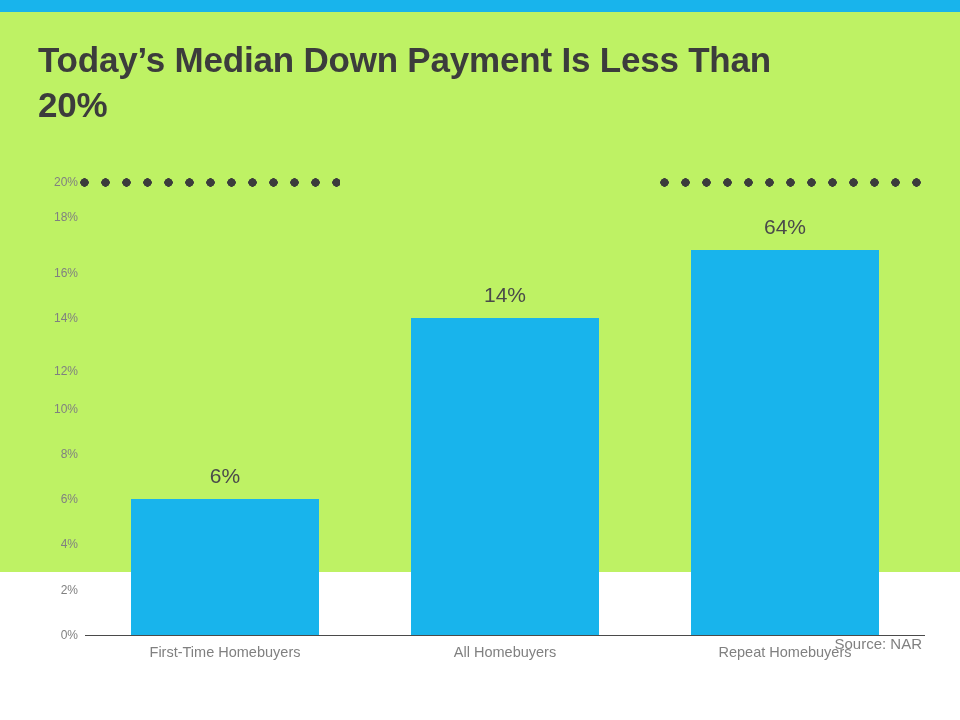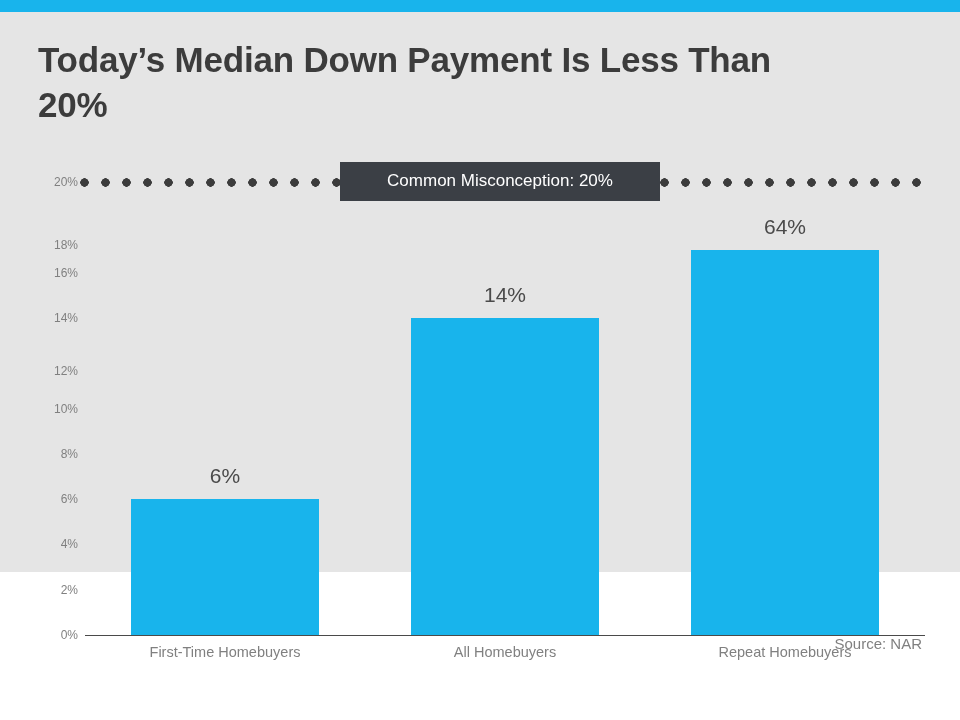--- a/index.html
+++ b/index.html
@@ -10,21 +10,21 @@
     width: 960px;
     height: 720px;
     background: #ffffff;
     font-family: "Liberation Sans", sans-serif;
     overflow: hidden;
   }
   #page {
     position: relative;
     width: 960px;
     height: 572px;
-    background: #e5e5e5;
+    background: #bef264;
   }
   
   .top-bar {
     position: absolute;
     left: 0;
     top: 0;
     width: 960px;
     height: 12px;
     background: #18b4ec;
   }
@@ -143,37 +143,36 @@
     <div class="ylabels">
         <div class="ylabel" style="top: 453px;">0%</div>
         <div class="ylabel" style="top: 407.7px;">2%</div>
         <div class="ylabel" style="top: 362.4px;">4%</div>
         <div class="ylabel" style="top: 317.1px;">6%</div>
         <div class="ylabel" style="top: 271.8px;">8%</div>
         <div class="ylabel" style="top: 226.5px; margin-left: 24px;">10%</div>
         <div class="ylabel" style="top: 181.2px; margin-top: 8px;">12%</div>
         <div class="ylabel" style="top: 135.9px;">14%</div>
         <div class="ylabel" style="top: 90.6px;">16%</div>
-        <div class="ylabel" style="top: 63px; margin-left: 17px;">18%</div>
+        <div class="ylabel" style="top: 35px; margin-left: 17px;">18%</div>
         <div class="ylabel" style="top: 0px;">20%</div>
       </div>
 
     <div class="plot">
         <div class="bar" style="left: 46px; width: 188px; height: 135.9px; background: rgb(24, 180, 236);"></div>
         <div class="bar-value" style="left: 140px; top: 282.1px;">6%</div>
         <div class="bar" style="left: 326px; width: 188px; height: 317.1px; background: rgb(24, 180, 236);"></div>
         <div class="bar-value" style="left: 420px; top: 100.9px;">14%</div>
         <div class="bar" style="left: 606px; width: 188px; height: 385.05px; background: rgb(24, 180, 236);"></div>
         <div class="bar-value" style="left: 700px; top: 32.95px;">64%</div>
       </div>
 
     <div class="baseline"></div>
 
     <div class="source">Source: NAR</div>
   <div class="cat-label" style="left: 225px;">First-Time Homebuyers</div>
       <div class="cat-label" style="left: 505px;">All Homebuyers</div>
       <div class="cat-label" style="left: 785px;">Repeat Homebuyers</div>
       <div class="dotline" style="left: 80px; top: 27.5px; width: 260px;"></div>
       <div class="dotline" style="left: 660px; top: 27.5px; width: 265px;"></div>
-      <div class="misconception-box" style="left: 340px; top: 12px; width: 288px; background: rgb(59, 63, 69);">Common Misconception: 20%</div>
     </div>
 
 </div>
 
 </body></html>

